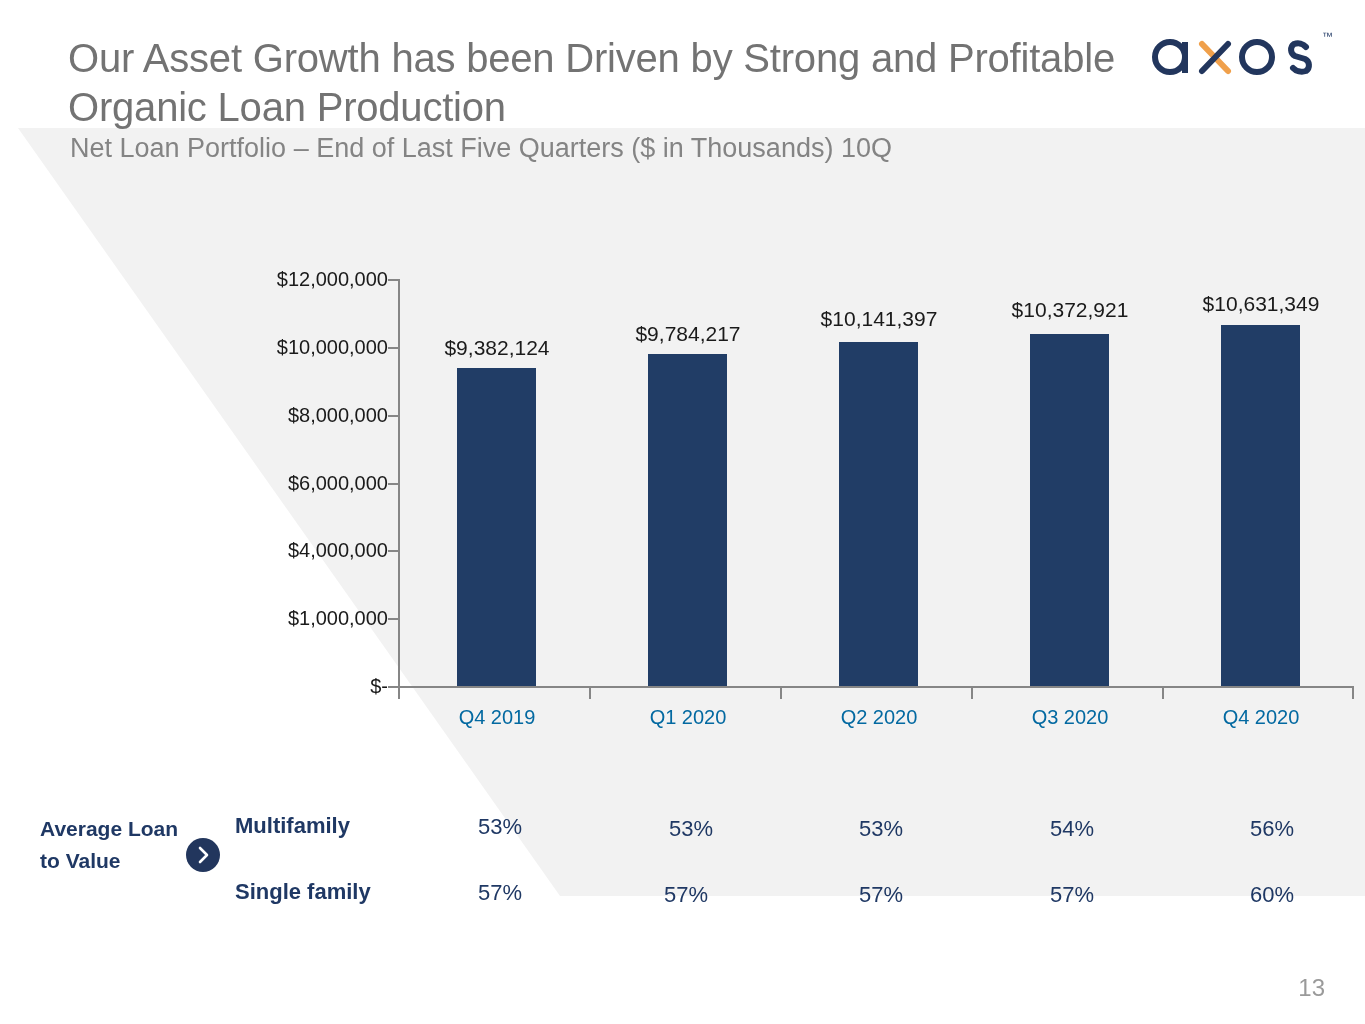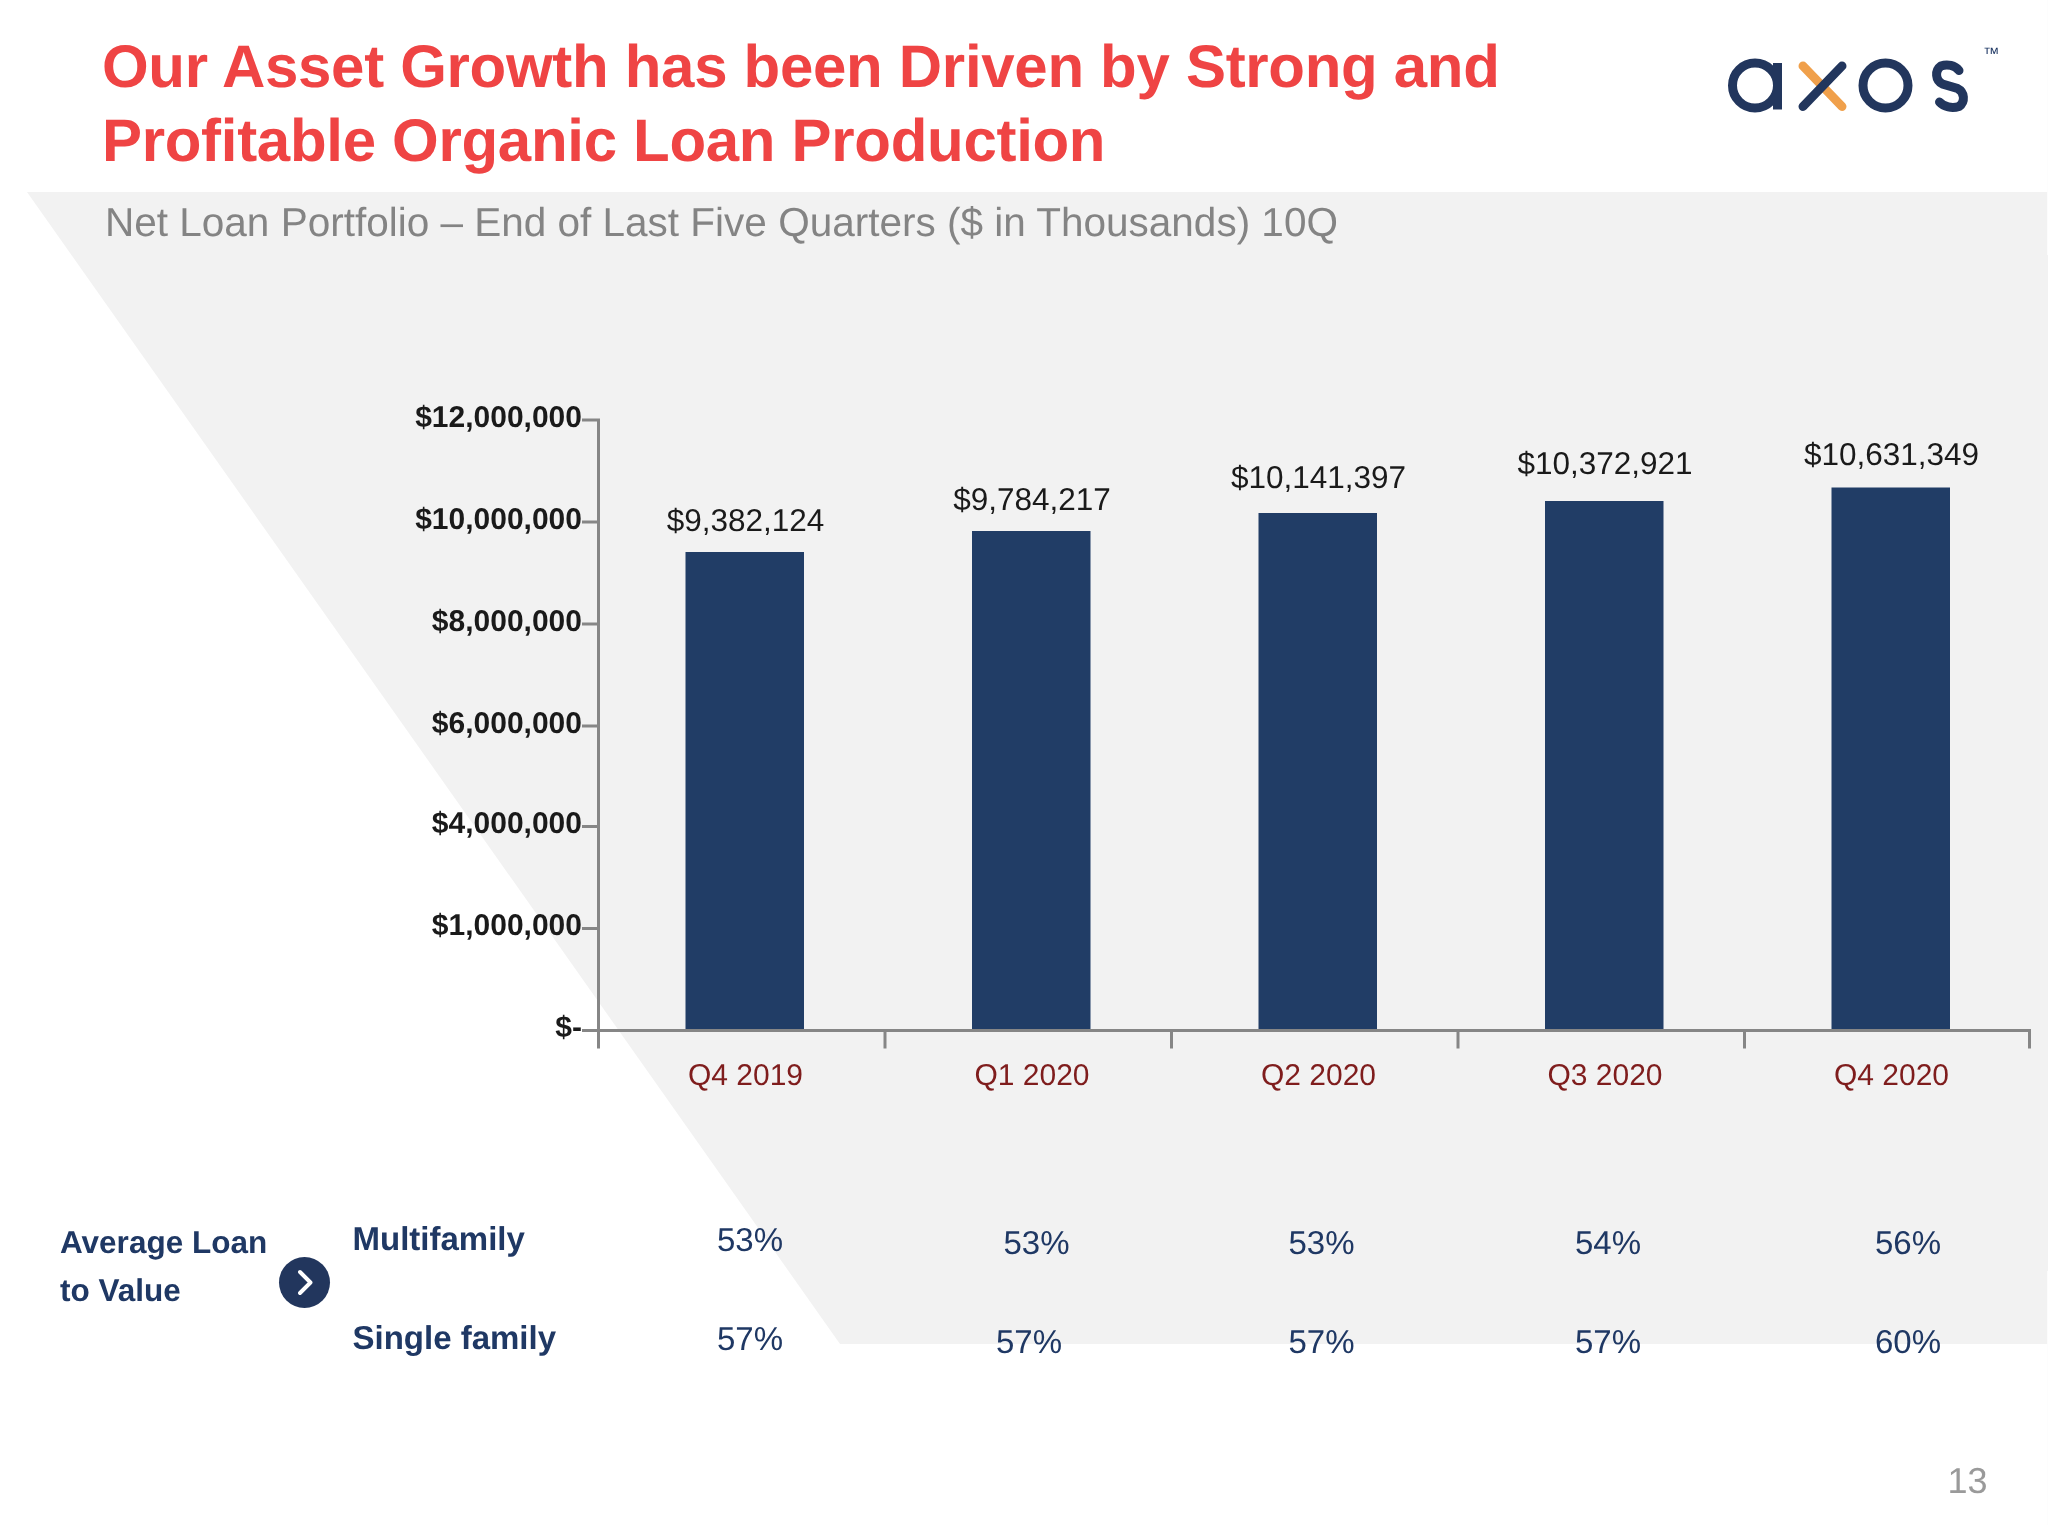--- a/index.html
+++ b/index.html
@@ -42,26 +42,26 @@
   
   #header {
     position: absolute;
     left: 0; top: 0;
     width: 1365px;
     z-index: 5;
   }
   #page-title {
     position: absolute;
     left: 68px;
-    top: 21px;
+    top: 34px;
     width: 1060px;
     font-size: 40px;
-    font-weight: bold;
+    font-weight: normal;
     line-height: 1.22;
-    color: #ef4444;
+    color: #737373;
     letter-spacing: -0.2px;
   }
   #page-subtitle {
     position: absolute;
     left: 70px;
     top: 132px;
     font-size: 27px;
     color: #848484;
     line-height: 1.2;
     white-space: nowrap;
@@ -97,21 +97,20 @@
   }
 
   .y-tick-label {
     position: absolute;
     right: 0;
     text-align: center;
     font-size: 20px;
     color: #1a1a1a;
     white-space: nowrap;
     transform: translateY(-50%);
-    font-weight: bold;
   }
   .y-axis-labels {
     position: absolute;
     left: 230px;
     top: 0;
     width: 158px;
     height: 1024px;
   }
 
   .axis-line {
@@ -131,21 +130,21 @@
     position: absolute;
     font-size: 21px;
     color: #1a1a1a;
     white-space: nowrap;
     text-align: center;
     transform: translateX(-50%);
   }
   .cat-label {
     position: absolute;
     font-size: 20px;
-    color: #7f1d1d;
+    color: #0369a1;
     white-space: nowrap;
     text-align: center;
     transform: translateX(-50%);
   }
 
   
   #ltv {
     position: absolute;
     left: 0;
     top: 0;

